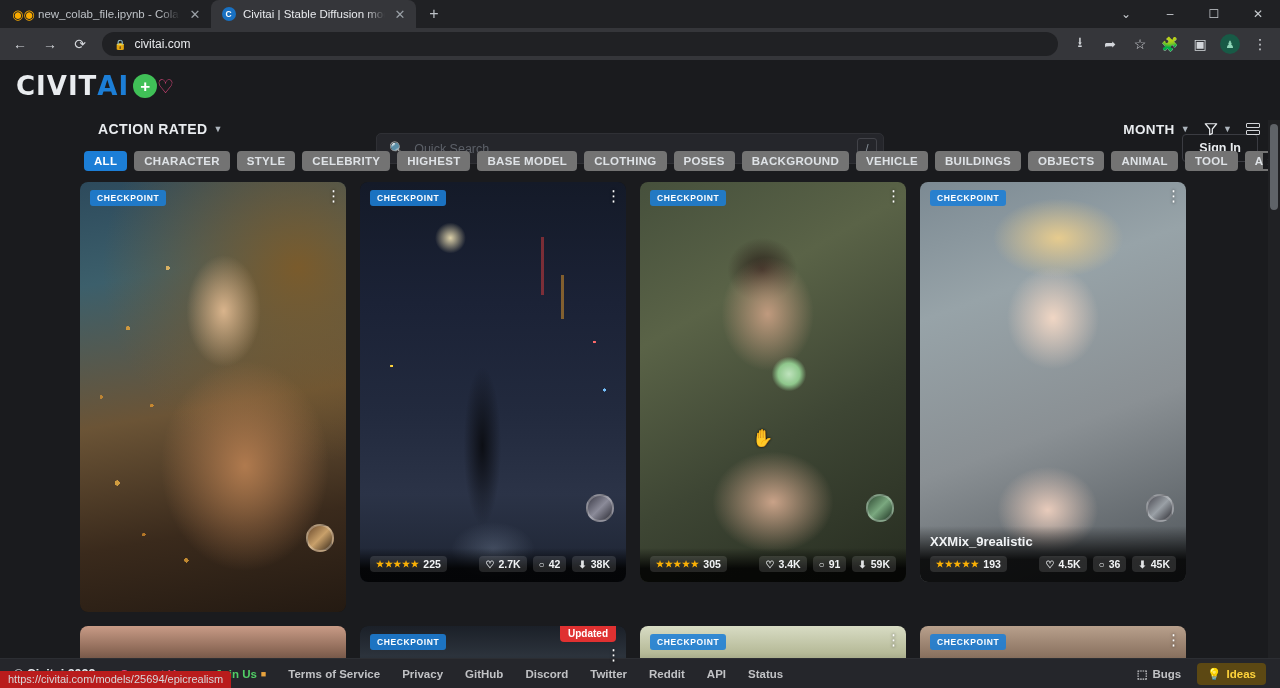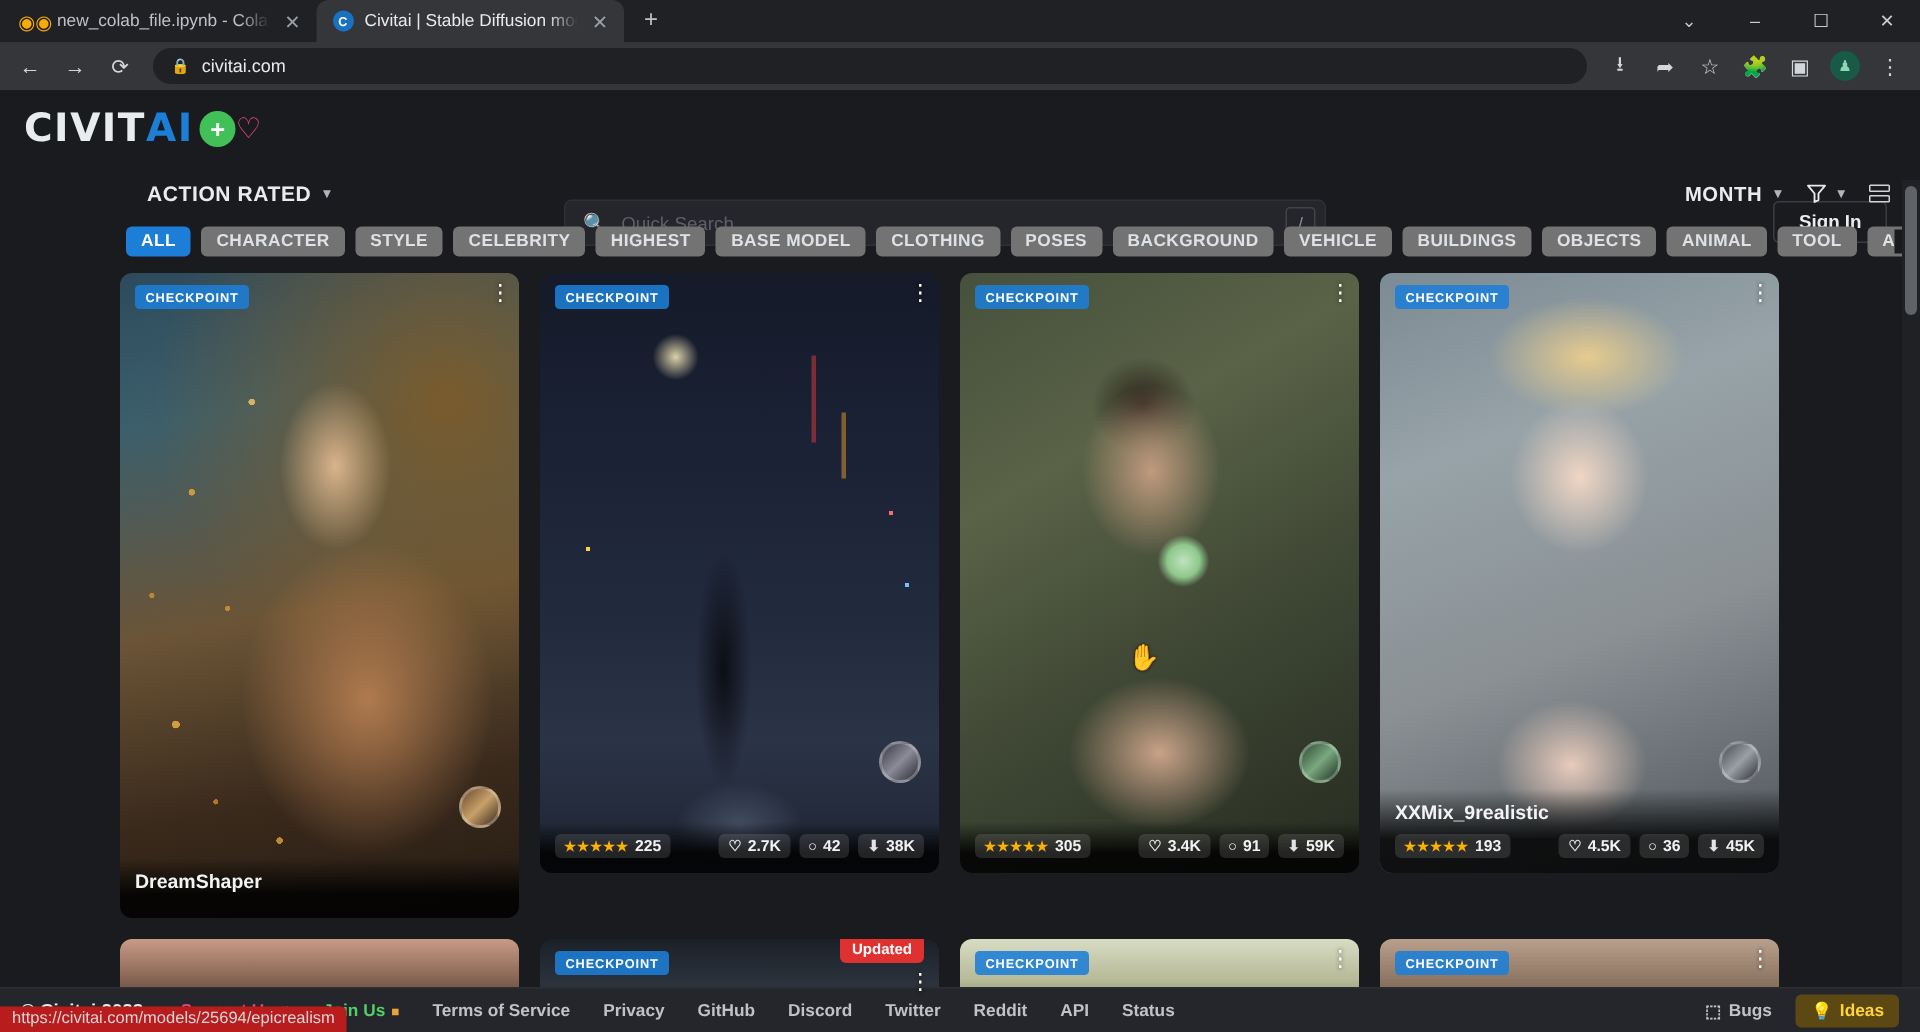--- a/index.html
+++ b/index.html
@@ -485,23 +485,20 @@
       <div class="pill-arrow">›</div>
     </div>
 
     <div class="grid">
 
       <div class="card">
         <div class="card-art art-dream"></div>
         <div class="badge-cp">CHECKPOINT</div>
         <div class="card-dots">⋮</div>
         <div class="card-avatar av1"></div>
-        <div class="card-foot">
-          <div class="card-title">DreamShaper</div>
-        </div>
       </div>
 
       <div class="card short">
         <div class="card-art art-cetus"></div>
         <div class="badge-cp">CHECKPOINT</div>
         <div class="card-dots">⋮</div>
         <div class="card-avatar av2"></div>
         <div class="card-foot">
           <div class="card-stats">
             <div class="stat">

